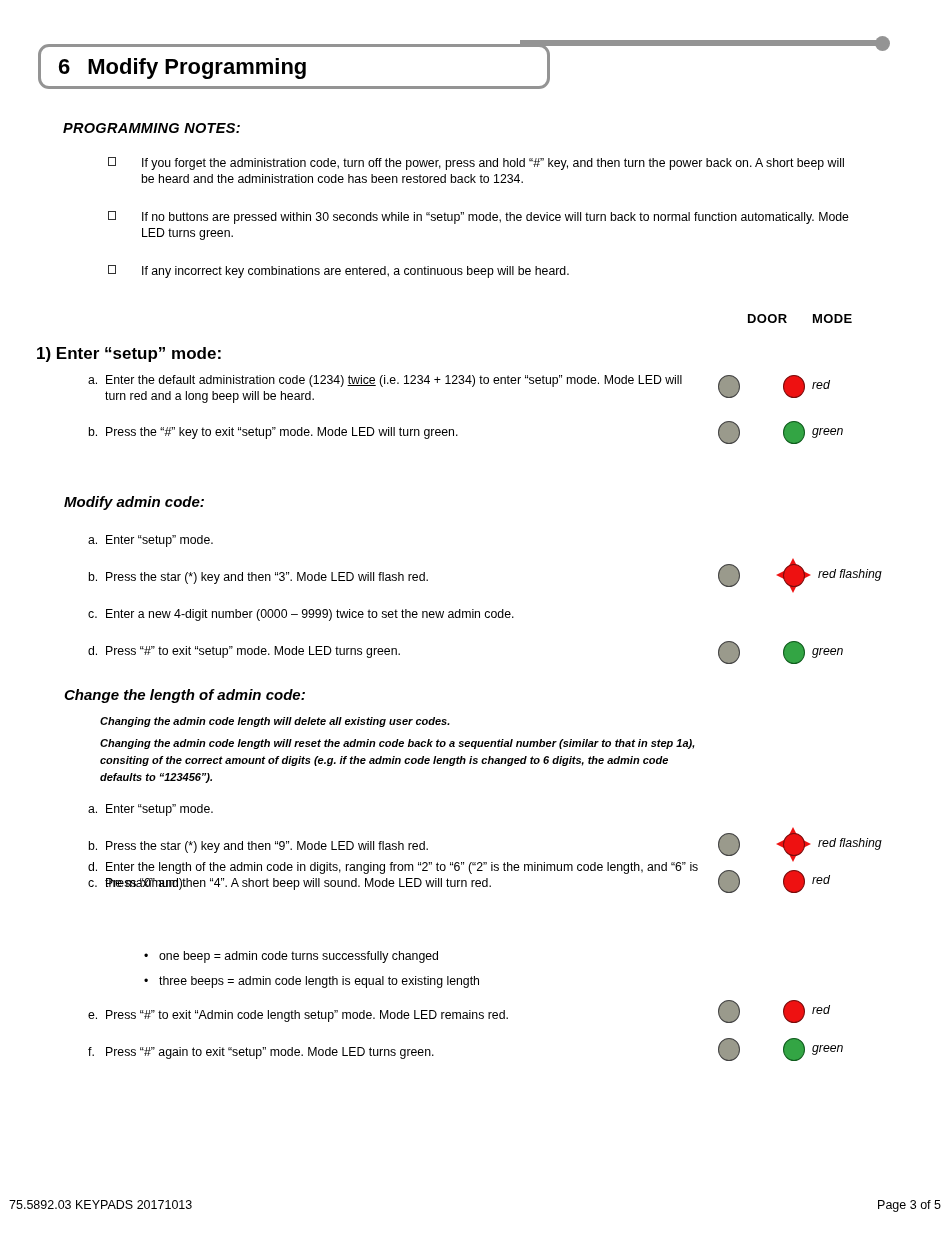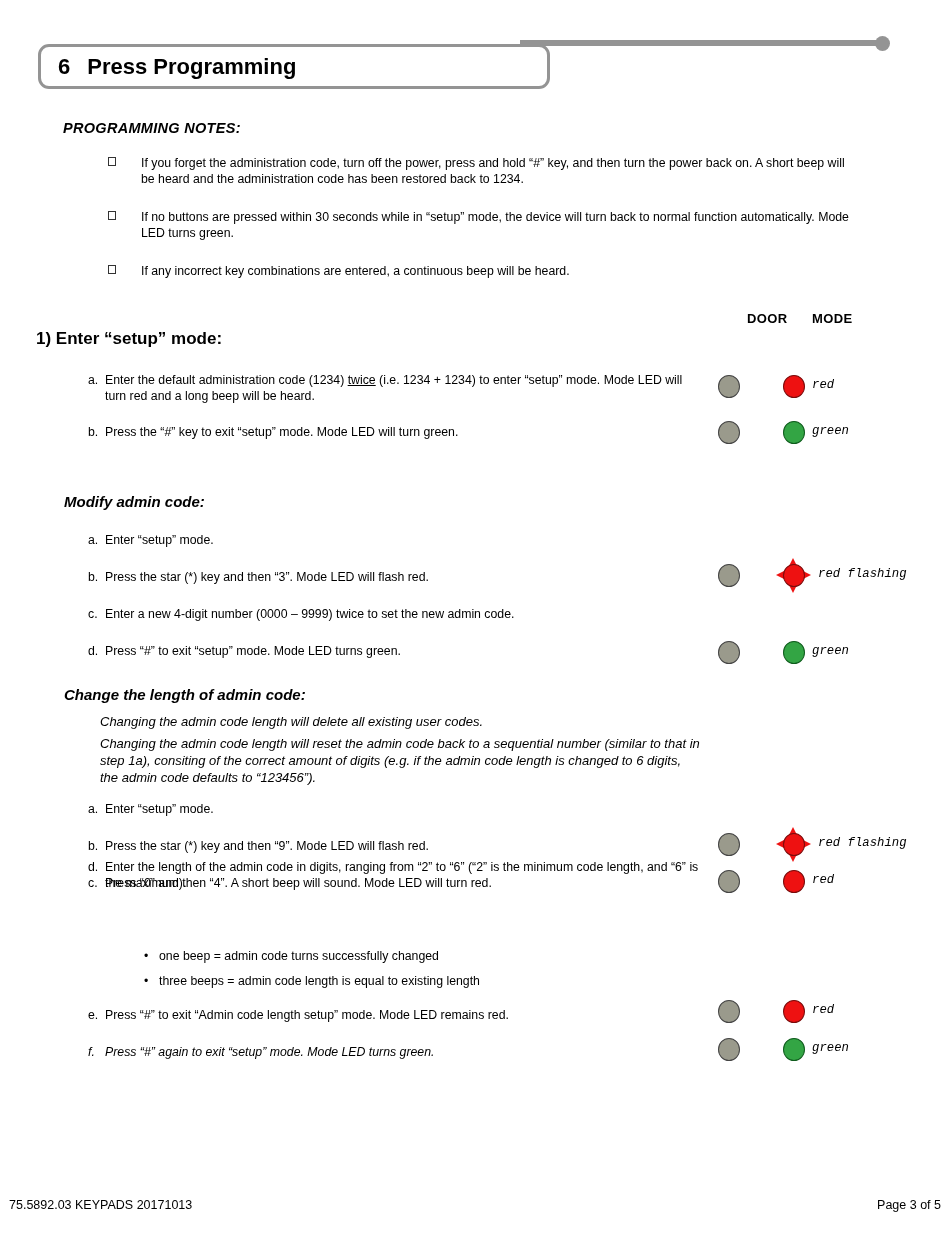--- a/index.html
+++ b/index.html
@@ -114,21 +114,21 @@
   }
   .col-head-door { left: 707px; top: 311px; }
   .col-head-mode { left: 772px; top: 311px; }
 
   
   .section-heading {
     position: absolute;
     font-size: 17px;
     font-weight: bold;
   }
-  .heading-step1 { left: 36px; top: 329px; }
+  .heading-step1 { left: 36px; top: 344px; }
   .sub-heading {
     position: absolute;
     font-size: 15px;
     font-weight: bold;
     font-style: italic;
   }
   .heading-modify { left: 64px; top: 493px; }
   .heading-change { left: 64px; top: 686px; }
 
   
@@ -144,24 +144,25 @@
   }
   .step .body {
     display: inline-block;
     vertical-align: top;
     width: 590px;
   }
   .u { text-decoration: underline; }
 
   .note-ital {
     position: absolute;
-    font-size: 13px;
+    font-size: 11px;
     font-style: italic;
     line-height: 17px;
     width: 600px;
+    font-weight: bold;
   }
 
   .sub-bullets {
     position: absolute;
     font-size: 12.3px;
     line-height: 16px;
   }
   .sub-bullet {
     position: relative;
     padding-left: 16px;
@@ -196,21 +197,20 @@
   }
   .led-red { background: #ee1111; border-color: #7a0b0b; }
   .led-green { background: #33a544; border-color: #0f5c1d; }
   .led-label {
     position: absolute;
     left: 112px;
     top: 3px;
     font-size: 12.3px;
     font-style: italic;
     white-space: nowrap;
-    font-family: Liberation Mono, monospace;
   }
   .led-label.flashing { left: 118px; }
 
   
   .spike {
     position: absolute;
     width: 0;
     height: 0;
   }
   .spike-n {
@@ -250,21 +250,21 @@
 </head>
 <body>
 
 <div id="page">
 
   <div class="header-zone">
     <div class="header-rule"></div>
     <div class="header-dot"></div>
     <div class="header-box">
       <span class="header-num">6</span>
-      <span class="header-title">Press Programming</span>
+      <span class="header-title">Modify Programming</span>
     </div>
   </div>
 
   <div class="notes-heading">PROGRAMMING NOTES:</div>
 
   <div class="note-list">
     <div class="note-item">
       <span class="note-box-icon"></span>
       <span>If you forget the administration code, turn off the power, press and hold “#” key, and then turn the power back on. A short beep will be heard and the administration code has been restored back to 1234.</span>
     </div>
@@ -388,21 +388,21 @@
   <div class="step" style="left:88px; top:1008px;">
     <span class="lbl">e.</span><span class="body">Press “#” to exit “Admin code length setup” mode.  Mode LED remains red.</span>
   </div>
 
   <div class="led-row" style="top:1000px;">
     <div class="led led-door"></div>
     <div class="led led-mode led-red"></div>
     <div class="led-label">red</div>
   </div>
 
-  <div class="step" style="left:88px; top:1045px;font-style:italic;">
+  <div class="step" style="left:88px; top:1045px;">
     <span class="lbl">f.</span><span class="body">Press “#” again to exit “setup” mode.  Mode LED turns green.</span>
   </div>
 
   <div class="led-row" style="top:1038px;">
     <div class="led led-door"></div>
     <div class="led led-mode led-green"></div>
     <div class="led-label">green</div>
   </div>
 
   <div class="footer footer-left">75.5892.03 KEYPADS 20171013</div>

